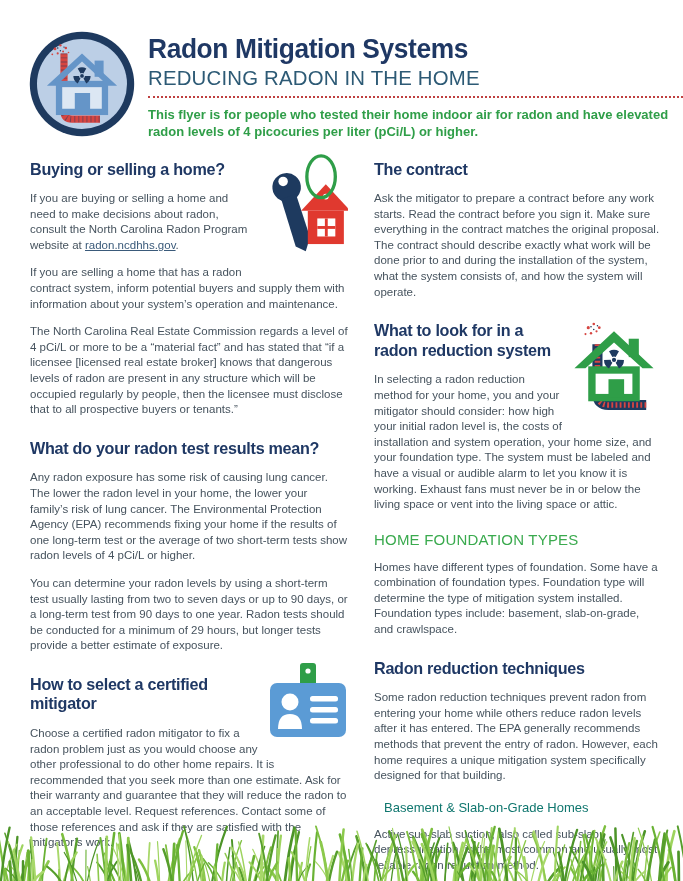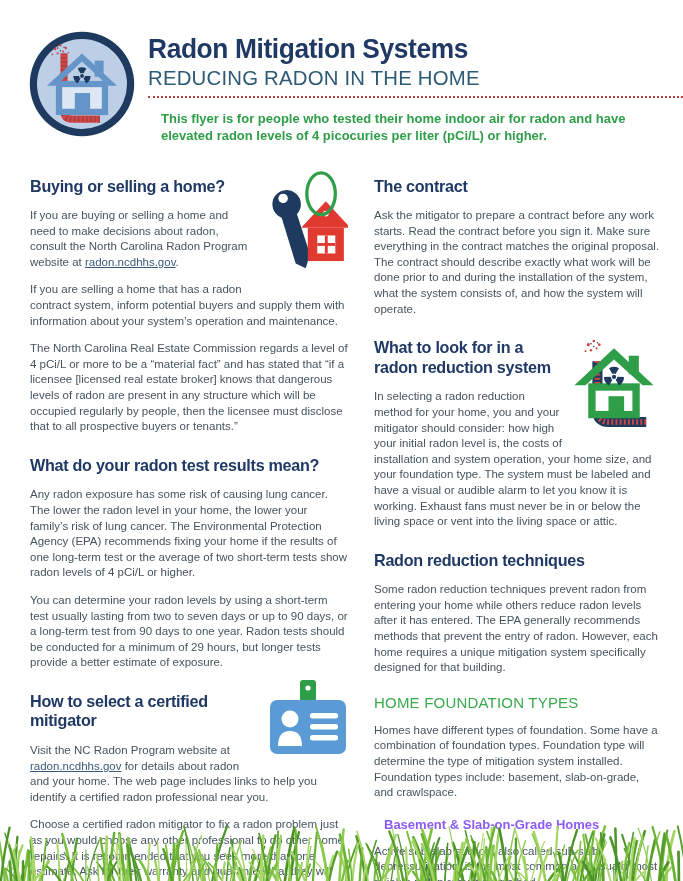--- a/index.html
+++ b/index.html
@@ -21,40 +21,40 @@
     transform:scaleX(0.94);transform-origin:left center;white-space:nowrap;
   }
   .subtitle{
     color:#2d5a75;font-size:21px;font-weight:400;line-height:1.1;
     letter-spacing:0.2px;margin:0 0 7px 0;
     transform:scaleX(0.97);transform-origin:left center;white-space:nowrap;
   }
   .dotted-rule{border-bottom:2px dotted #bf4040;margin:0 0 9px 0;}
   .intro{
     color:#2f9e48;font-size:13px;font-weight:700;line-height:1.3;
-    max-width:522px;margin:13px;
+    max-width:522px;margin:0;
   }
 
   
   .columns{display:flex;padding:0 23px 0 30px;gap:26px;margin-top:16px;}
   .col-left{width:318px;flex:0 0 auto;}
   .col-right{flex:1;min-width:0;}
 
   h2{
     color:#1f3864;font-size:17px;font-weight:700;letter-spacing:-0.3px;
     line-height:1.15;margin:21px 0 7px 0;
     transform:scaleX(0.95);transform-origin:left top;
   }
   section:first-child > h2{margin-top:3px;}
   .h-green-caps{
     color:#3aaa4e;font-size:15px;font-weight:400;letter-spacing:0.2px;
     margin:18px 0 8px 0;
   }
   .h-green-sub{
-    color:#8b5cf6;font-size:13px;font-weight:700;margin:16px 0 3px 0;padding-left:10px;
+    color:#0f766e;font-size:13px;font-weight:400;margin:16px 0 3px 0;padding-left:10px;
   }
   p{
     color:#46535e;font-size:11.5px;line-height:15.6px;margin:12px 0 11px 0;
   }
   a.doc-link{color:#3a5a7a;text-decoration:underline;cursor:pointer;}
 
   
   .float-icon{float:right;}
   .icon-key{width:88px;height:112px;margin:-8px 0 2px 8px;}
   .icon-badge{width:80px;height:86px;margin:-12px 0 2px 10px;}
@@ -160,21 +160,20 @@
             <circle cx="40" cy="8" r="2.6" fill="#ffffff"></circle>
             <rect x="2" y="20" width="76" height="54" rx="7" fill="#5b9bd5"></rect>
             <circle cx="22" cy="39" r="8.5" fill="#ffffff"></circle>
             <path d="M10 66 Q10 51 22 51 Q34 51 34 66 Z" fill="#ffffff"></path>
             <rect x="42" y="33" width="28" height="5.5" rx="2.5" fill="#ffffff"></rect>
             <rect x="42" y="44" width="28" height="5.5" rx="2.5" fill="#ffffff"></rect>
             <rect x="42" y="55" width="28" height="5.5" rx="2.5" fill="#ffffff"></rect>
           </svg>
         </div>
         <h2>How to select a certified mitigator</h2>
-        <p><span>Visit the NC Radon Program website at </span><a class="doc-link">radon.ncdhhs.gov</a><span> for details about radon and your home. The web page includes links to help you identify a certified radon professional near you.</span></p>
         <p>Choose a certified radon mitigator to fix a radon problem just as you would choose any other professional to do other home repairs. It is recommended that you seek more than one estimate. Ask for their warranty and guarantee that they will reduce the radon to an acceptable level. Request references. Contact some of those references and ask if they are satisfied with the mitigator’s work.</p>
 
       </section>
 
     </div>
 
     <div class="col-right">
 
       <section>
         <h2>The contract</h2>
@@ -215,27 +214,27 @@
                 <circle cx="32" cy="8" r="0.8"></circle>
                 <circle cx="28" cy="12" r="0.8"></circle>
             </g>
           </svg>
         </div>
         <h2>What to look for in a radon reduction system</h2>
         <p>In selecting a radon reduction method for your home, you and your mitigator should consider: how high your initial radon level is, the costs of installation and system operation, your home size, and your foundation type. The system must be labeled and have a visual or audible alarm to let you know it is working. Exhaust fans must never be in or below the living space or vent into the living space or attic.</p>
       </section>
 
       <section>
+        <div class="h-green-caps">HOME FOUNDATION TYPES</div>
+        <p>Homes have different types of foundation. Some have a combination of foundation types. Foundation type will determine the type of mitigation system installed. Foundation types include: basement, slab-on-grade, and crawlspace.</p>
+      </section>
+
+      <section>
         <h2>Radon reduction techniques</h2>
         <p>Some radon reduction techniques prevent radon from entering your home while others reduce radon levels after it has entered. The EPA generally recommends methods that prevent the entry of radon. However, each home requires a unique mitigation system specifically designed for that building.</p>
-      </section>
-
-      <section>
-        <div class="h-green-caps">HOME FOUNDATION TYPES</div>
-        <p>Homes have different types of foundation. Some have a combination of foundation types. Foundation type will determine the type of mitigation system installed. Foundation types include: basement, slab-on-grade, and crawlspace.</p>
       </section>
 
       <section>
         <div class="h-green-sub">Basement &amp; Slab-on-Grade Homes</div>
         <p>Active sub-slab suction, also called sub-slab depressurization, is the most common and usually most reliable radon reduction method.</p>
         <p>Passive sub-slab depressurization is the same as active sub-slab suction except it relies on natural pressure differentials and air currents and is usually associated with radon resistant features installed using radon resistant new construction techniques.</p>
 
       </section>
 
     </div>

